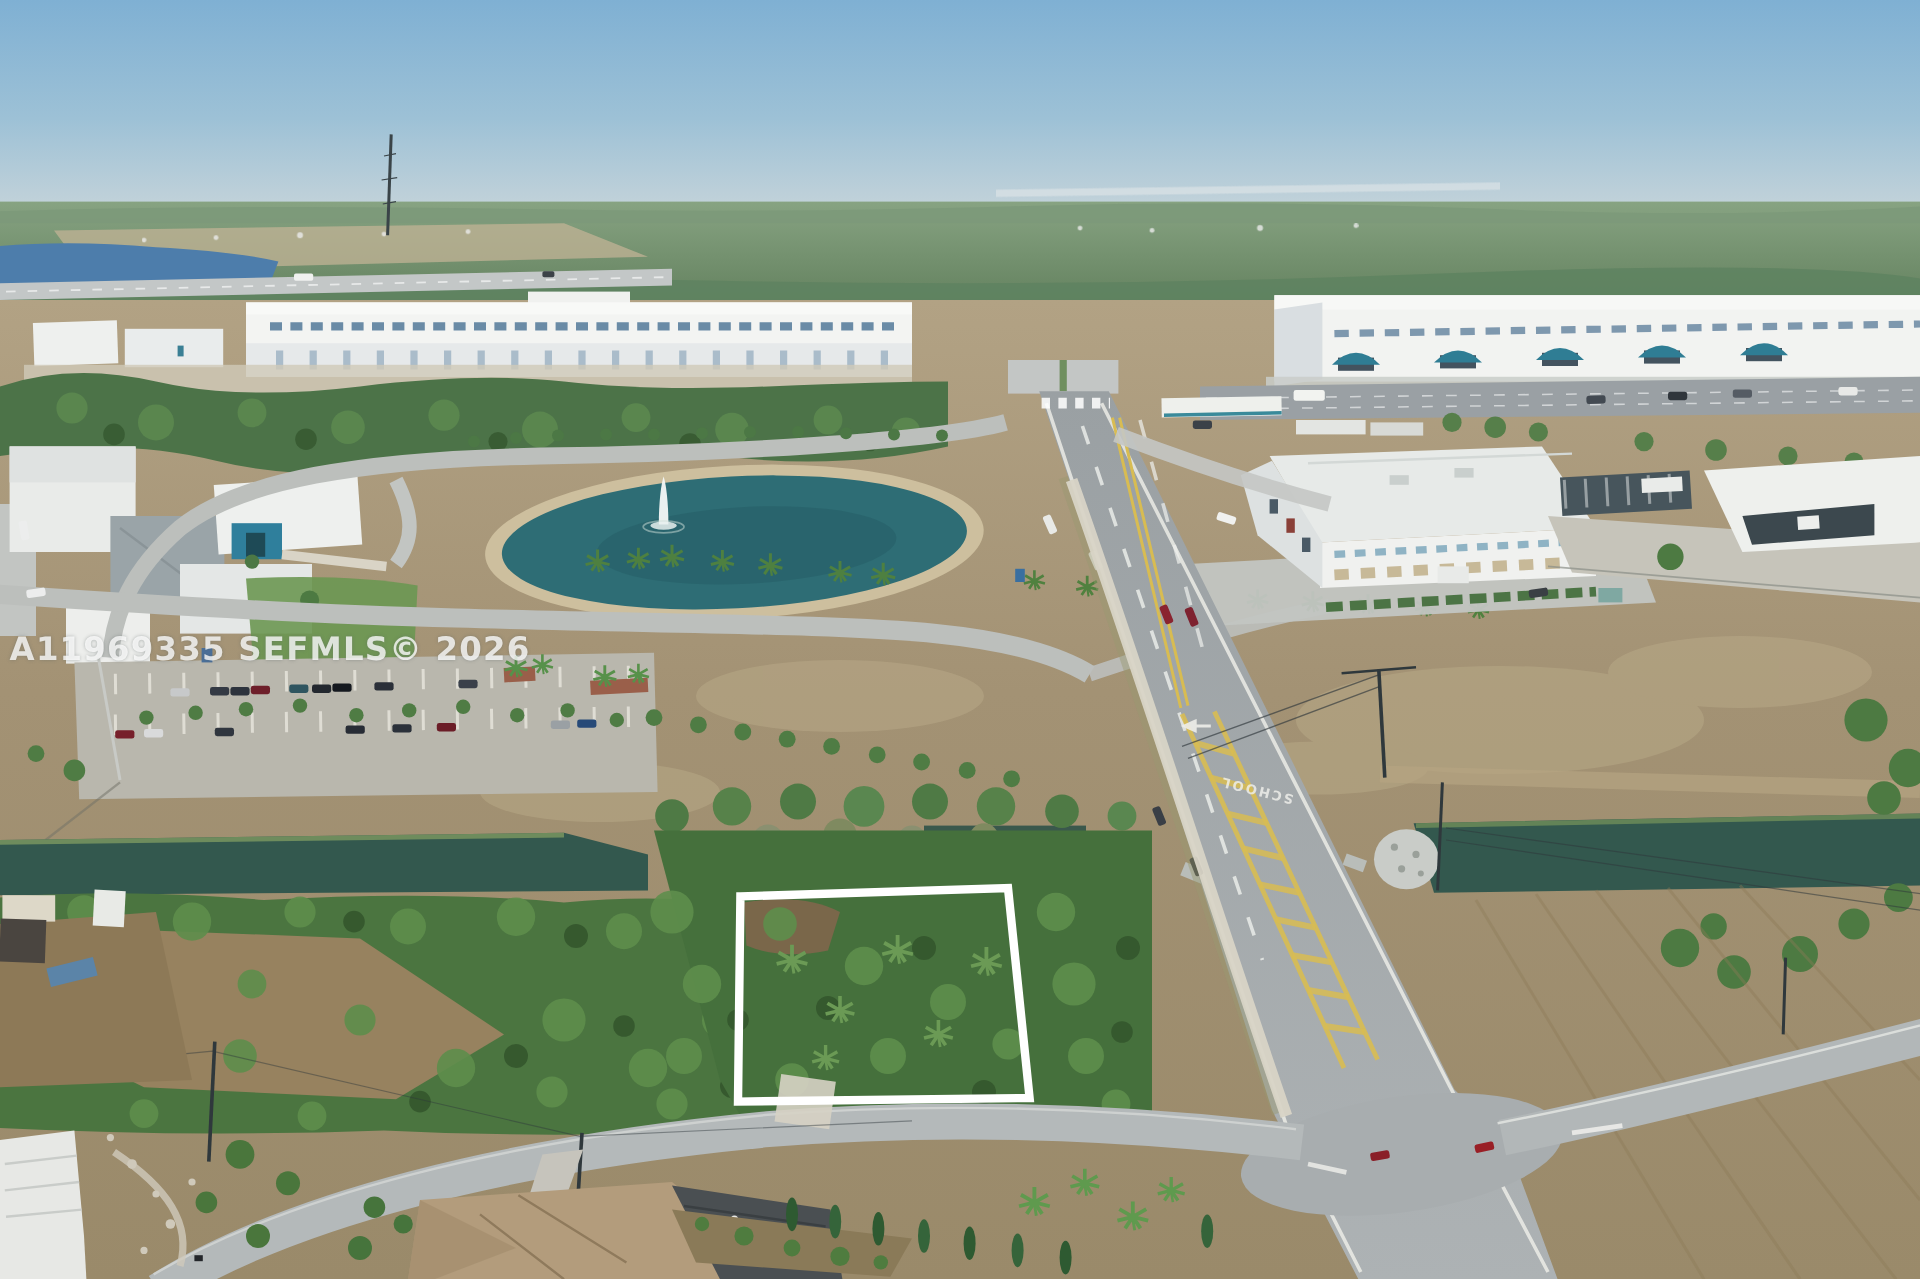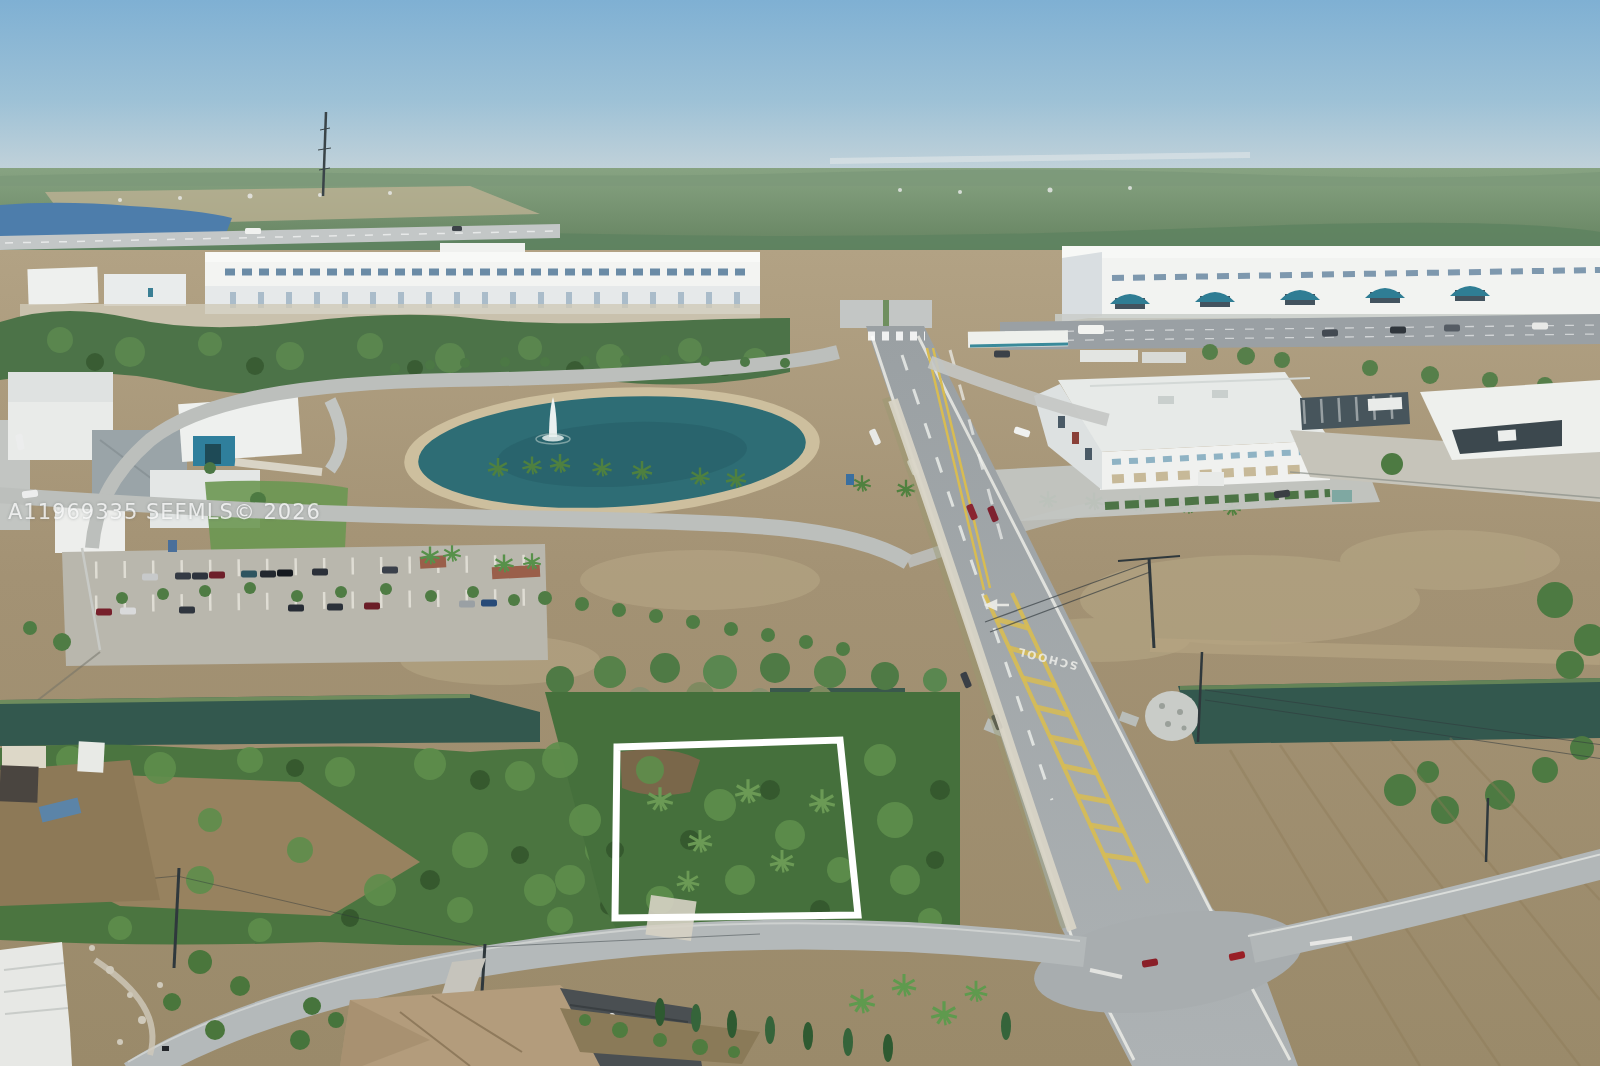--- a/index.html
+++ b/index.html
@@ -1,21 +1,21 @@
 <!DOCTYPE html>
 <html><head>
 <meta charset="utf-8">
 <style>
   html,body{margin:0;padding:0;background:#222;}
   #stage{position:relative;width:1600px;height:1066px;overflow:hidden;
          font-family:"DejaVu Sans","Liberation Sans",sans-serif;}
   #stage svg{position:absolute;left:0;top:0;display:block;}
   #watermark{
-    position:absolute;left:8px;top:500px;
-    font-size:21px;letter-spacing:1px;font-weight:400;
+    position:absolute;left:8px;top:526px;
+    font-size:27px;letter-spacing:1px;font-weight:700;
     color:rgba(255,255,255,0.78);
     text-shadow:0 0 3px rgba(90,100,100,0.45);
     white-space:nowrap;user-select:none;
   }
 </style>
 </head>
 <body>
 
 <div id="stage">
 <svg width="1600" height="1066" viewBox="0 0 1600 1066">

